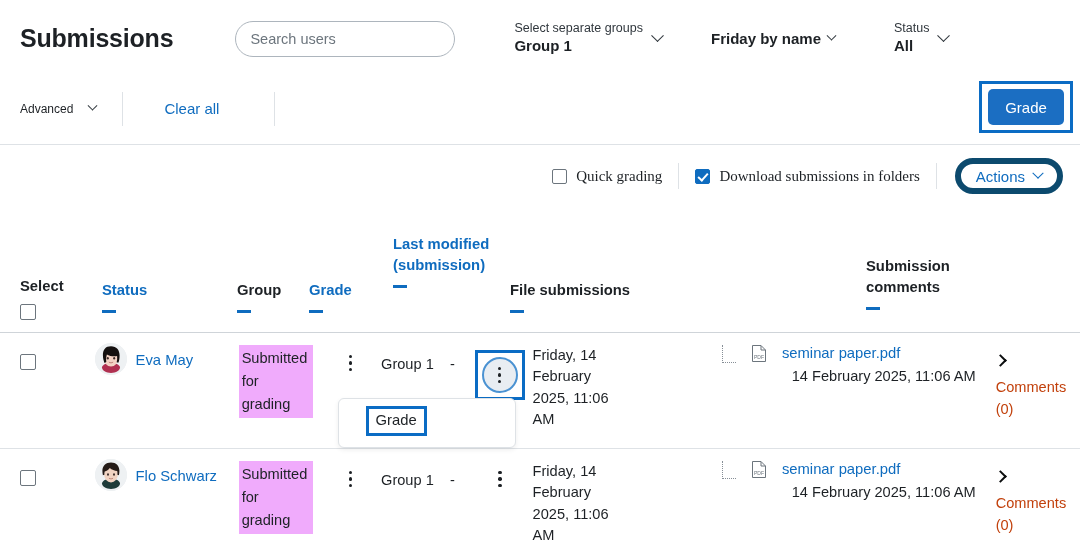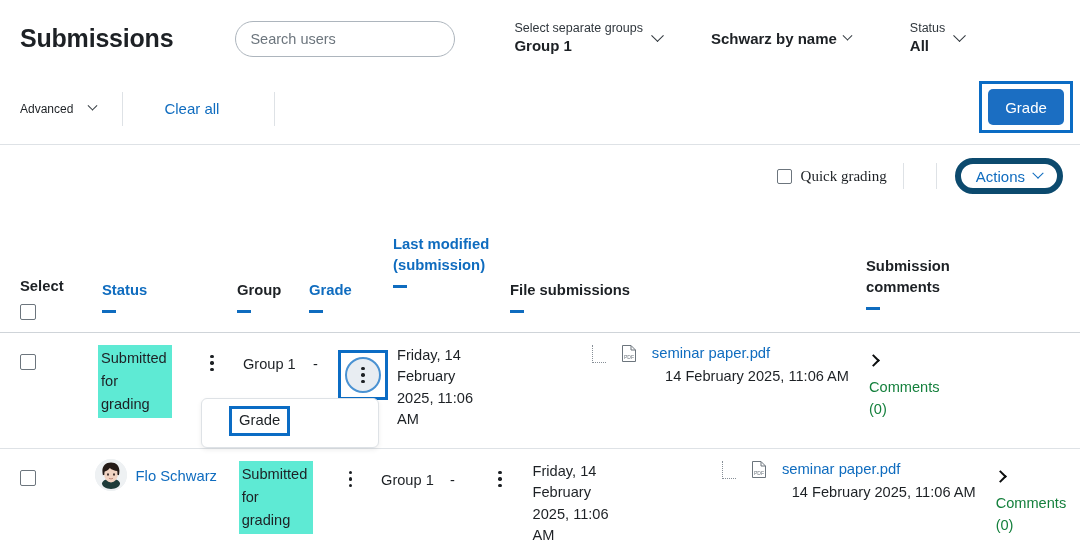--- a/index.html
+++ b/index.html
@@ -132,21 +132,21 @@
   .rowline { height:1px; background:#dee2e6; width:1080px; }
   .rowline-top { background:#cfd4d9; }
 
   .sel-box { width:16px; height:16px; border:1.6px solid #6c757d; border-radius:2px; background:#fff; display:inline-block; }
 
   .namecell { display:flex; align-items:flex-start; gap:9px; padding-top:10px; }
   .avatar { width:32px; height:32px; border-radius:50%; overflow:hidden; flex:none; position:relative; background:#eceff1; }
   .user-link { color:#0f6cbf; font-size:14.8px; padding-top:7px; cursor:pointer; }
 
   .status-badge {
-    display:inline-block; background:#5eead4; color:#1d2125;
+    display:inline-block; background:#f0abfc; color:#1d2125;
     padding:2px 4px 3px 3px; font-size:14.6px; line-height:1.56; width:74px;
   }
   .kebab { display:flex; flex-direction:column; gap:3px; align-items:center; padding-top:14px; cursor:pointer; }
   .kebab i { width:3.4px; height:3.4px; border-radius:50%; background:#1d2125; display:block; }
 
   .gradecell-wrap { position:relative; }
   .kebab-focus {
     position:absolute; left:0; top:0; width:50px; height:50px;
     border:3px solid #0b6cc4; background:#fff; display:flex; align-items:center; justify-content:center;
   }
@@ -170,21 +170,21 @@
   .treeline { width:14px; height:18px; border-left:1px dotted #868e96; border-bottom:1px dotted #868e96; margin-top:2px; flex:none; }
   .pdf-ico { width:14px; height:17px; flex:none; margin-top:2px; }
   .file-link { color:#0f6cbf; font-size:14.8px; cursor:pointer; }
   .file-date { text-align:right; font-size:14.6px; color:#1d2125; padding-right:3px; margin-top:2px; }
 
   .comm-chev {
     display:inline-block; width:9px; height:9px;
     border-right:2.4px solid #0b0d0e; border-bottom:2.4px solid #0b0d0e;
     transform:rotate(-45deg);
   }
-  .comm-link { color:#15803d; font-size:14.6px; line-height:1.5; cursor:pointer; display:block; margin-top:6px; }
+  .comm-link { color:#c2410c; font-size:14.6px; line-height:1.5; cursor:pointer; display:block; margin-top:6px; }
   .datecell { font-size:14.6px; line-height:1.47; padding-top:12px; }
 </style>
 </head>
 <body>
 
 <div class="page">
 
   <div class="topbar">
     <div class="page-title">Submissions</div>
 
@@ -200,21 +200,21 @@
       <div class="filter-stack">
         <span class="filter-label">Select separate groups</span>
         <span class="filter-value">Group 1</span>
       </div>
       <span class="chev"></span>
     </div>
 
     <div class="vdiv"></div>
 
     <div class="filter-group" style="padding-left:31px;padding-right:30px;">
-      <span class="filter-strong">Schwarz by name</span>
+      <span class="filter-strong">Friday by name</span>
       <span class="chev-sm" style="margin-left:-3px;"></span>
     </div>
 
     <div class="vdiv"></div>
 
     <div class="filter-group" style="padding-left:29px;padding-right:28px;">
       <div class="filter-stack">
         <span class="filter-label">Status</span>
         <span class="filter-value">All</span>
       </div>
@@ -239,20 +239,24 @@
   </div>
 
   <div class="hr-full"></div>
 
   <div class="optionsrow">
     <div class="opt-item">
       <span class="cb"></span>
       <span>Quick grading</span>
     </div>
     <div class="opt-sep"></div>
+    <div class="opt-item">
+      <span class="cb checked"></span>
+      <span>Download submissions in folders</span>
+    </div>
     <div class="opt-sep" style="margin-right:0;"></div>
     <div class="actions-btn">
       <span>Actions</span>
       <span class="chev-blue"></span>
     </div>
   </div>
 
   <div class="table">
 
     <div class="trow thead">
@@ -297,20 +301,36 @@
       </div>
     </div>
 
     <div class="rowline rowline-top"></div>
 
     <div class="trow" style="height:115px;">
       <div class="cell c-select" style="padding-top:21px;">
         <span class="sel-box"></span>
       </div>
 
+      <div class="cell c-name" style="padding:0;">
+        <div class="namecell">
+          <span class="avatar">
+            <svg viewBox="0 0 32 32" width="32" height="32" aria-hidden="true">
+              <circle cx="16" cy="16" r="16" fill="#eef1f3"></circle>
+              <path d="M16 30c-5 0-9-2.6-9-5.4 0-2.2 3.2-3.6 5-4.3h8c1.8.7 5 2.1 5 4.3C25 27.4 21 30 16 30z" fill="#b03050"></path>
+              <ellipse cx="16" cy="15" rx="7.3" ry="8.6" fill="#f3d2c4"></ellipse>
+              <path d="M16 3.2c5.5 0 8.6 3.6 8.6 9.2 0 3-.5 5.6-1.3 7.4l-1.6-.6c.5-2 .6-4.3.4-6.2-2.6.5-7.6.3-10.2-1.6-.6 1.9-1 4.9-.6 7.7l-1.8.8c-1-2.2-1.6-4.8-1.6-7.8 0-5.5 2.6-8.9 8.1-8.9z" fill="#14100f"></path>
+              <ellipse cx="12.8" cy="15.2" rx="1" ry="1.3" fill="#3b2a26"></ellipse>
+              <ellipse cx="19.2" cy="15.2" rx="1" ry="1.3" fill="#3b2a26"></ellipse>
+              <path d="M14.2 19.3c1.2.8 2.4.8 3.6 0" stroke="#c07f78" stroke-width="1" fill="none" stroke-linecap="round"></path>
+            </svg>
+          </span>
+          <span class="user-link">Eva May</span>
+        </div>
+      </div>
 
       <div class="cell c-status" style="padding-top:12px;padding-left:2px;">
         <span class="status-badge">Submitted for grading</span>
       </div>
 
       <div class="cell c-smenu" style="padding:0;">
         <div class="kebab" style="padding-top:22px;">
           <i></i>
             <i></i>
             <i></i>

